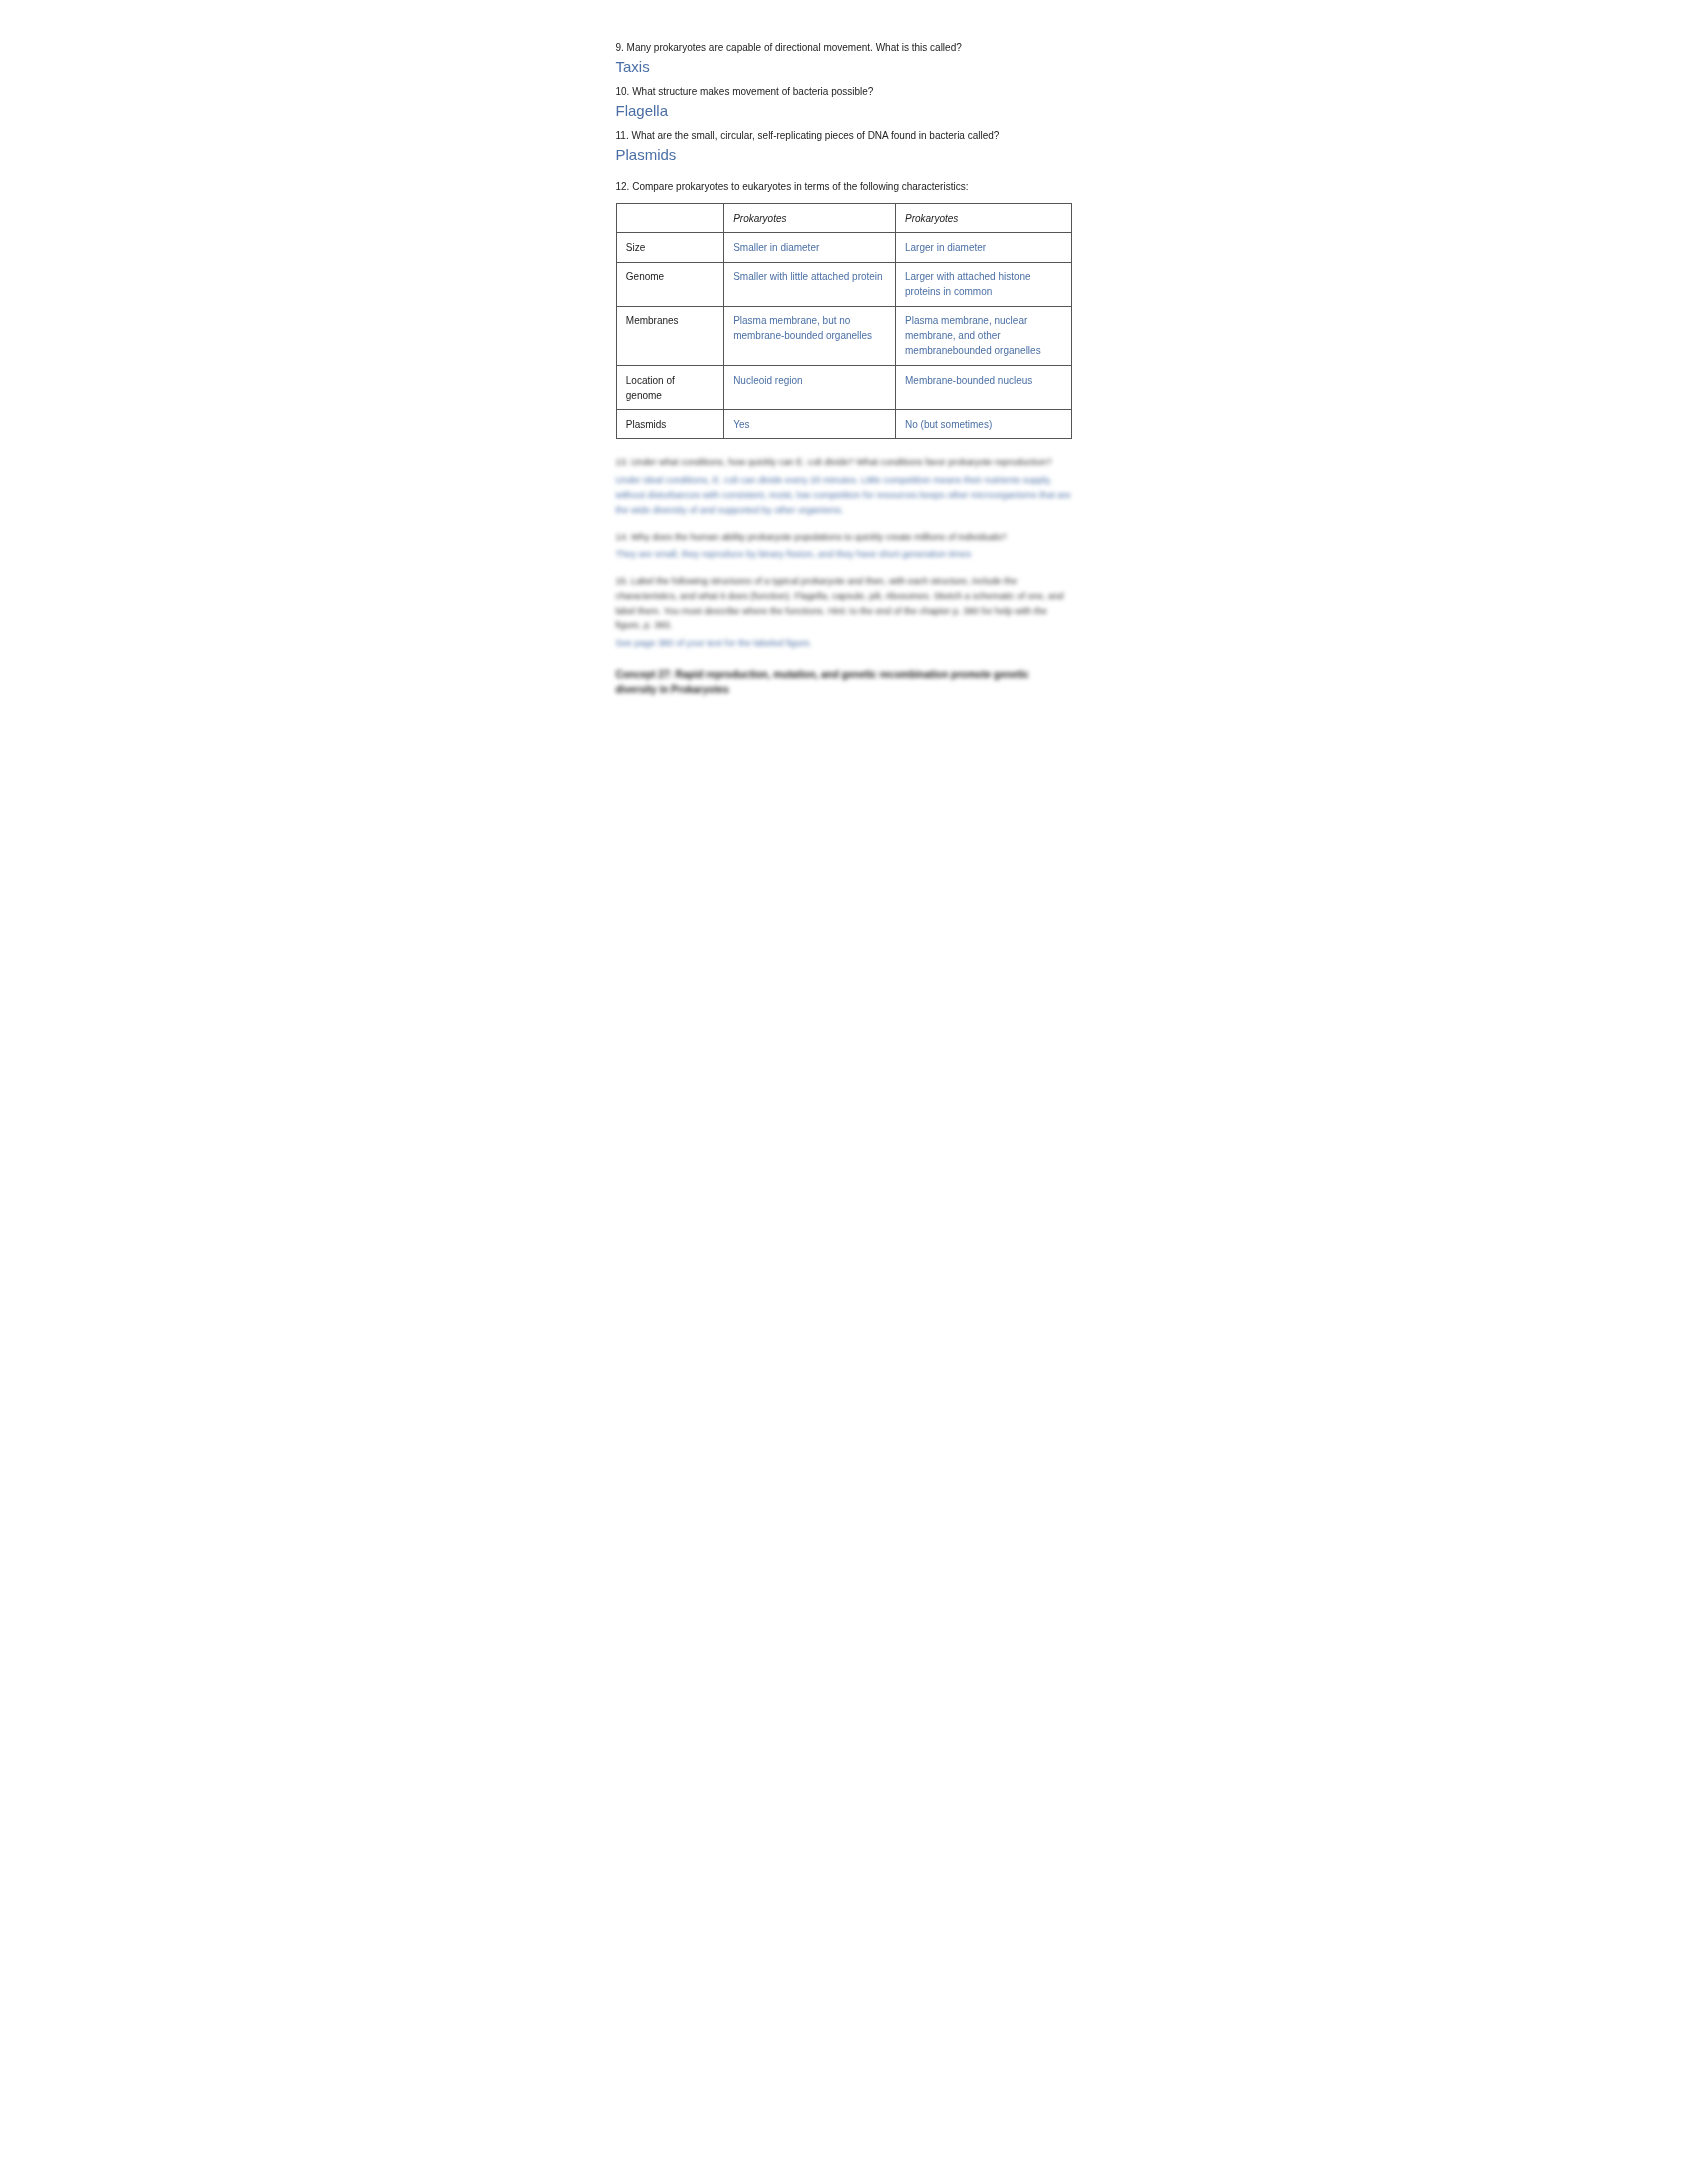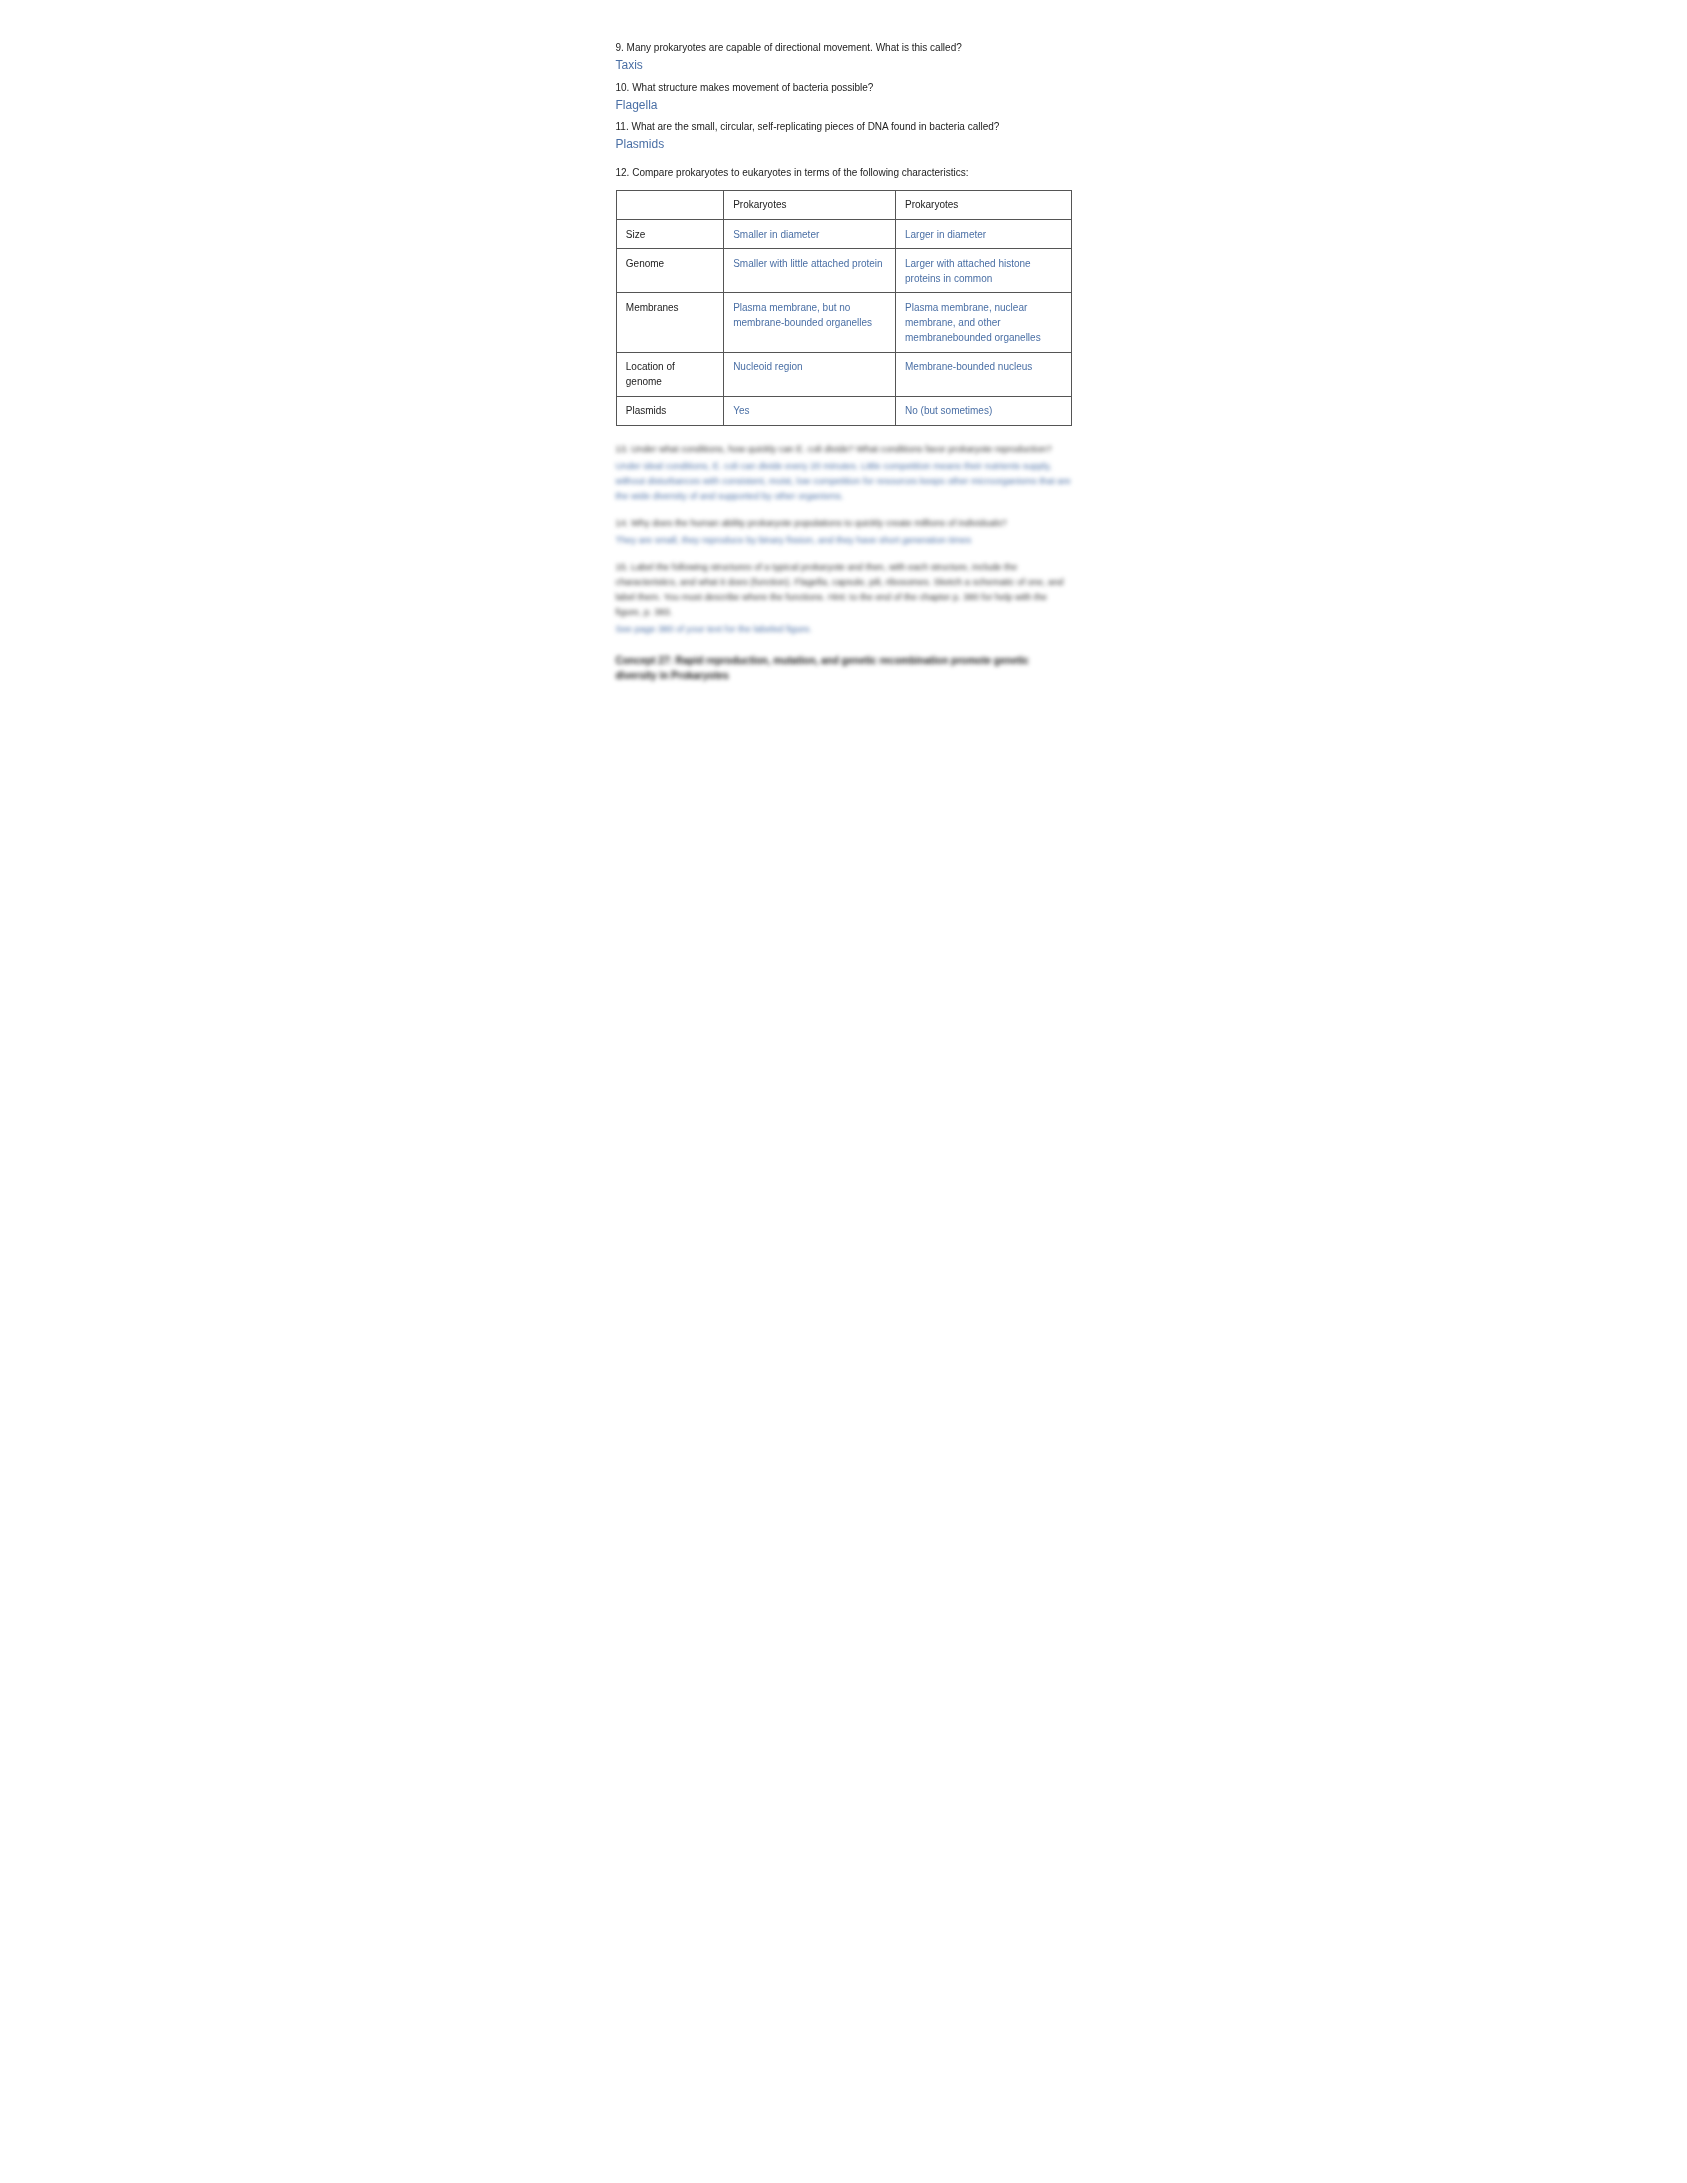--- a/index.html
+++ b/index.html
@@ -23,21 +23,21 @@
     }
 
     .question-text {
       font-size: 10px;
       color: #222;
       margin-bottom: 1.3px;
       line-height: 1.5;
     }
 
     .answer-text {
-      font-size: 12px;
+      font-size: 15px;
       color: #4a6fa5;
       margin-bottom: 5.3px;
       line-height: 1.5;
     }
 
     .section-intro {
       font-size: 10px;
       color: #222;
       margin-top: 12px;
       margin-bottom: 9.3px;
@@ -78,20 +78,21 @@
 
     .comparison-table td.header-empty {
       background: #fff;
       border: 0.7px solid #555;
     }
 
     .comparison-table td.header-col {
       color: #222;
       font-weight: normal;
       border: 0.7px solid #555;
+      font-style: italic;
     }
 
     
     .blurred-section {
       margin-top: 12px;
     }
 
     .blurred-block {
       filter: blur(2.3px);
       color: #555;

